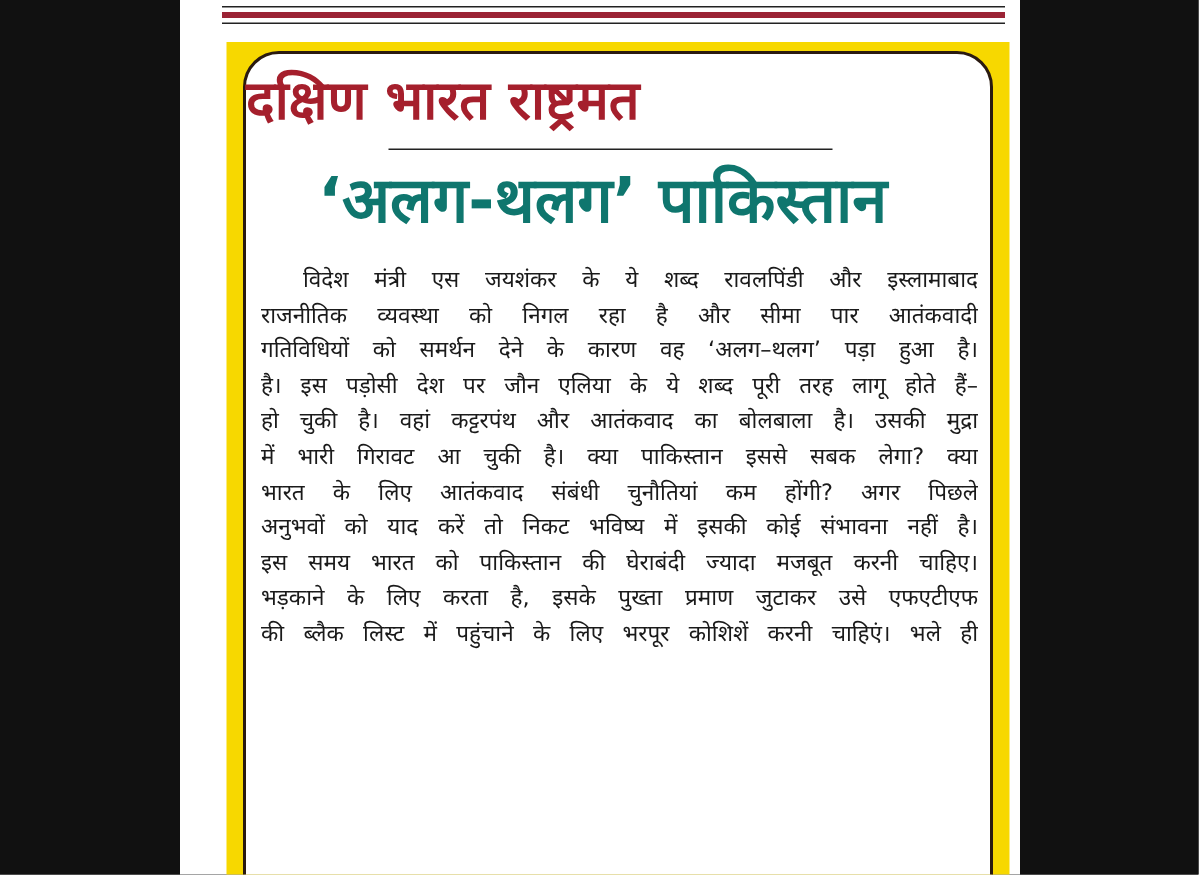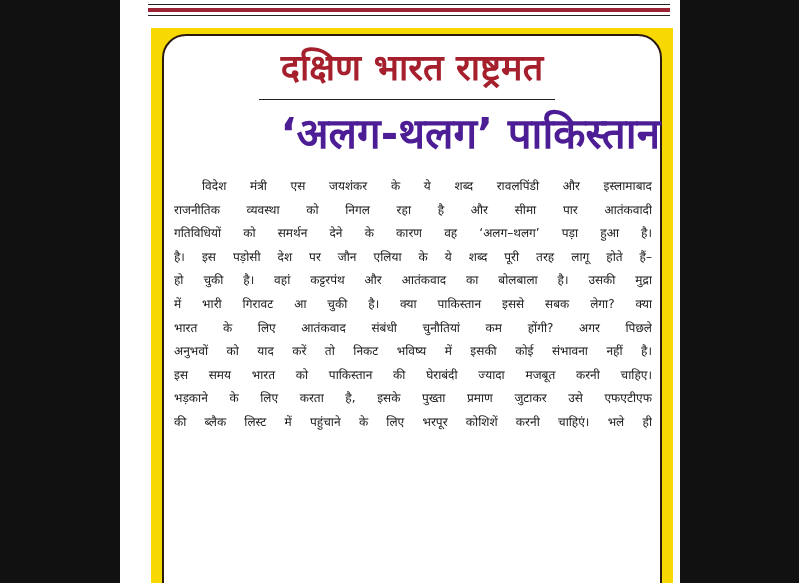--- a/index.html
+++ b/index.html
@@ -59,55 +59,56 @@
       height: 620px;
       background: #ffffff;
       border: 2px solid #2a1a10;
       border-radius: 24px 24px 0 0;
     }
     .masthead {
       position: absolute;
       left: 0;
       top: 10px;
       width: 100%;
-      text-align: center;
+      text-align: left;
       font-family: "DejaVu Sans", sans-serif;
       font-weight: bold;
       font-size: 36px;
       color: #a51f2c;
       letter-spacing: 0px;
       line-height: 44px;
     }
     .masthead-underline {
       position: absolute;
       left: 95px;
       top: 63px;
       width: 296px;
       height: 1px;
       background: #222;
     }
     .headline {
       position: absolute;
       left: 0;
       top: 70px;
       width: 100%;
-      text-align: right;
+      text-align: left;
       font-family: "DejaVu Sans", sans-serif;
       font-weight: bold;
       font-size: 42px;
-      color: #4c1d95;
+      color: #0f766e;
       line-height: 56px;
+      padding-left: 48px;
     }
     .body-text {
       position: absolute;
       left: 10px;
       top: 139px;
       width: 478px;
       font-family: "DejaVu Sans", sans-serif;
-      font-size: 12px;
+      font-size: 15px;
       line-height: 23.6px;
       color: #1a1a1a;
       text-align: justify;
       text-indent: 0;
     }
     .body-line {
       display: block;
       text-align: justify;
       text-align-last: justify;
       white-space: nowrap;

